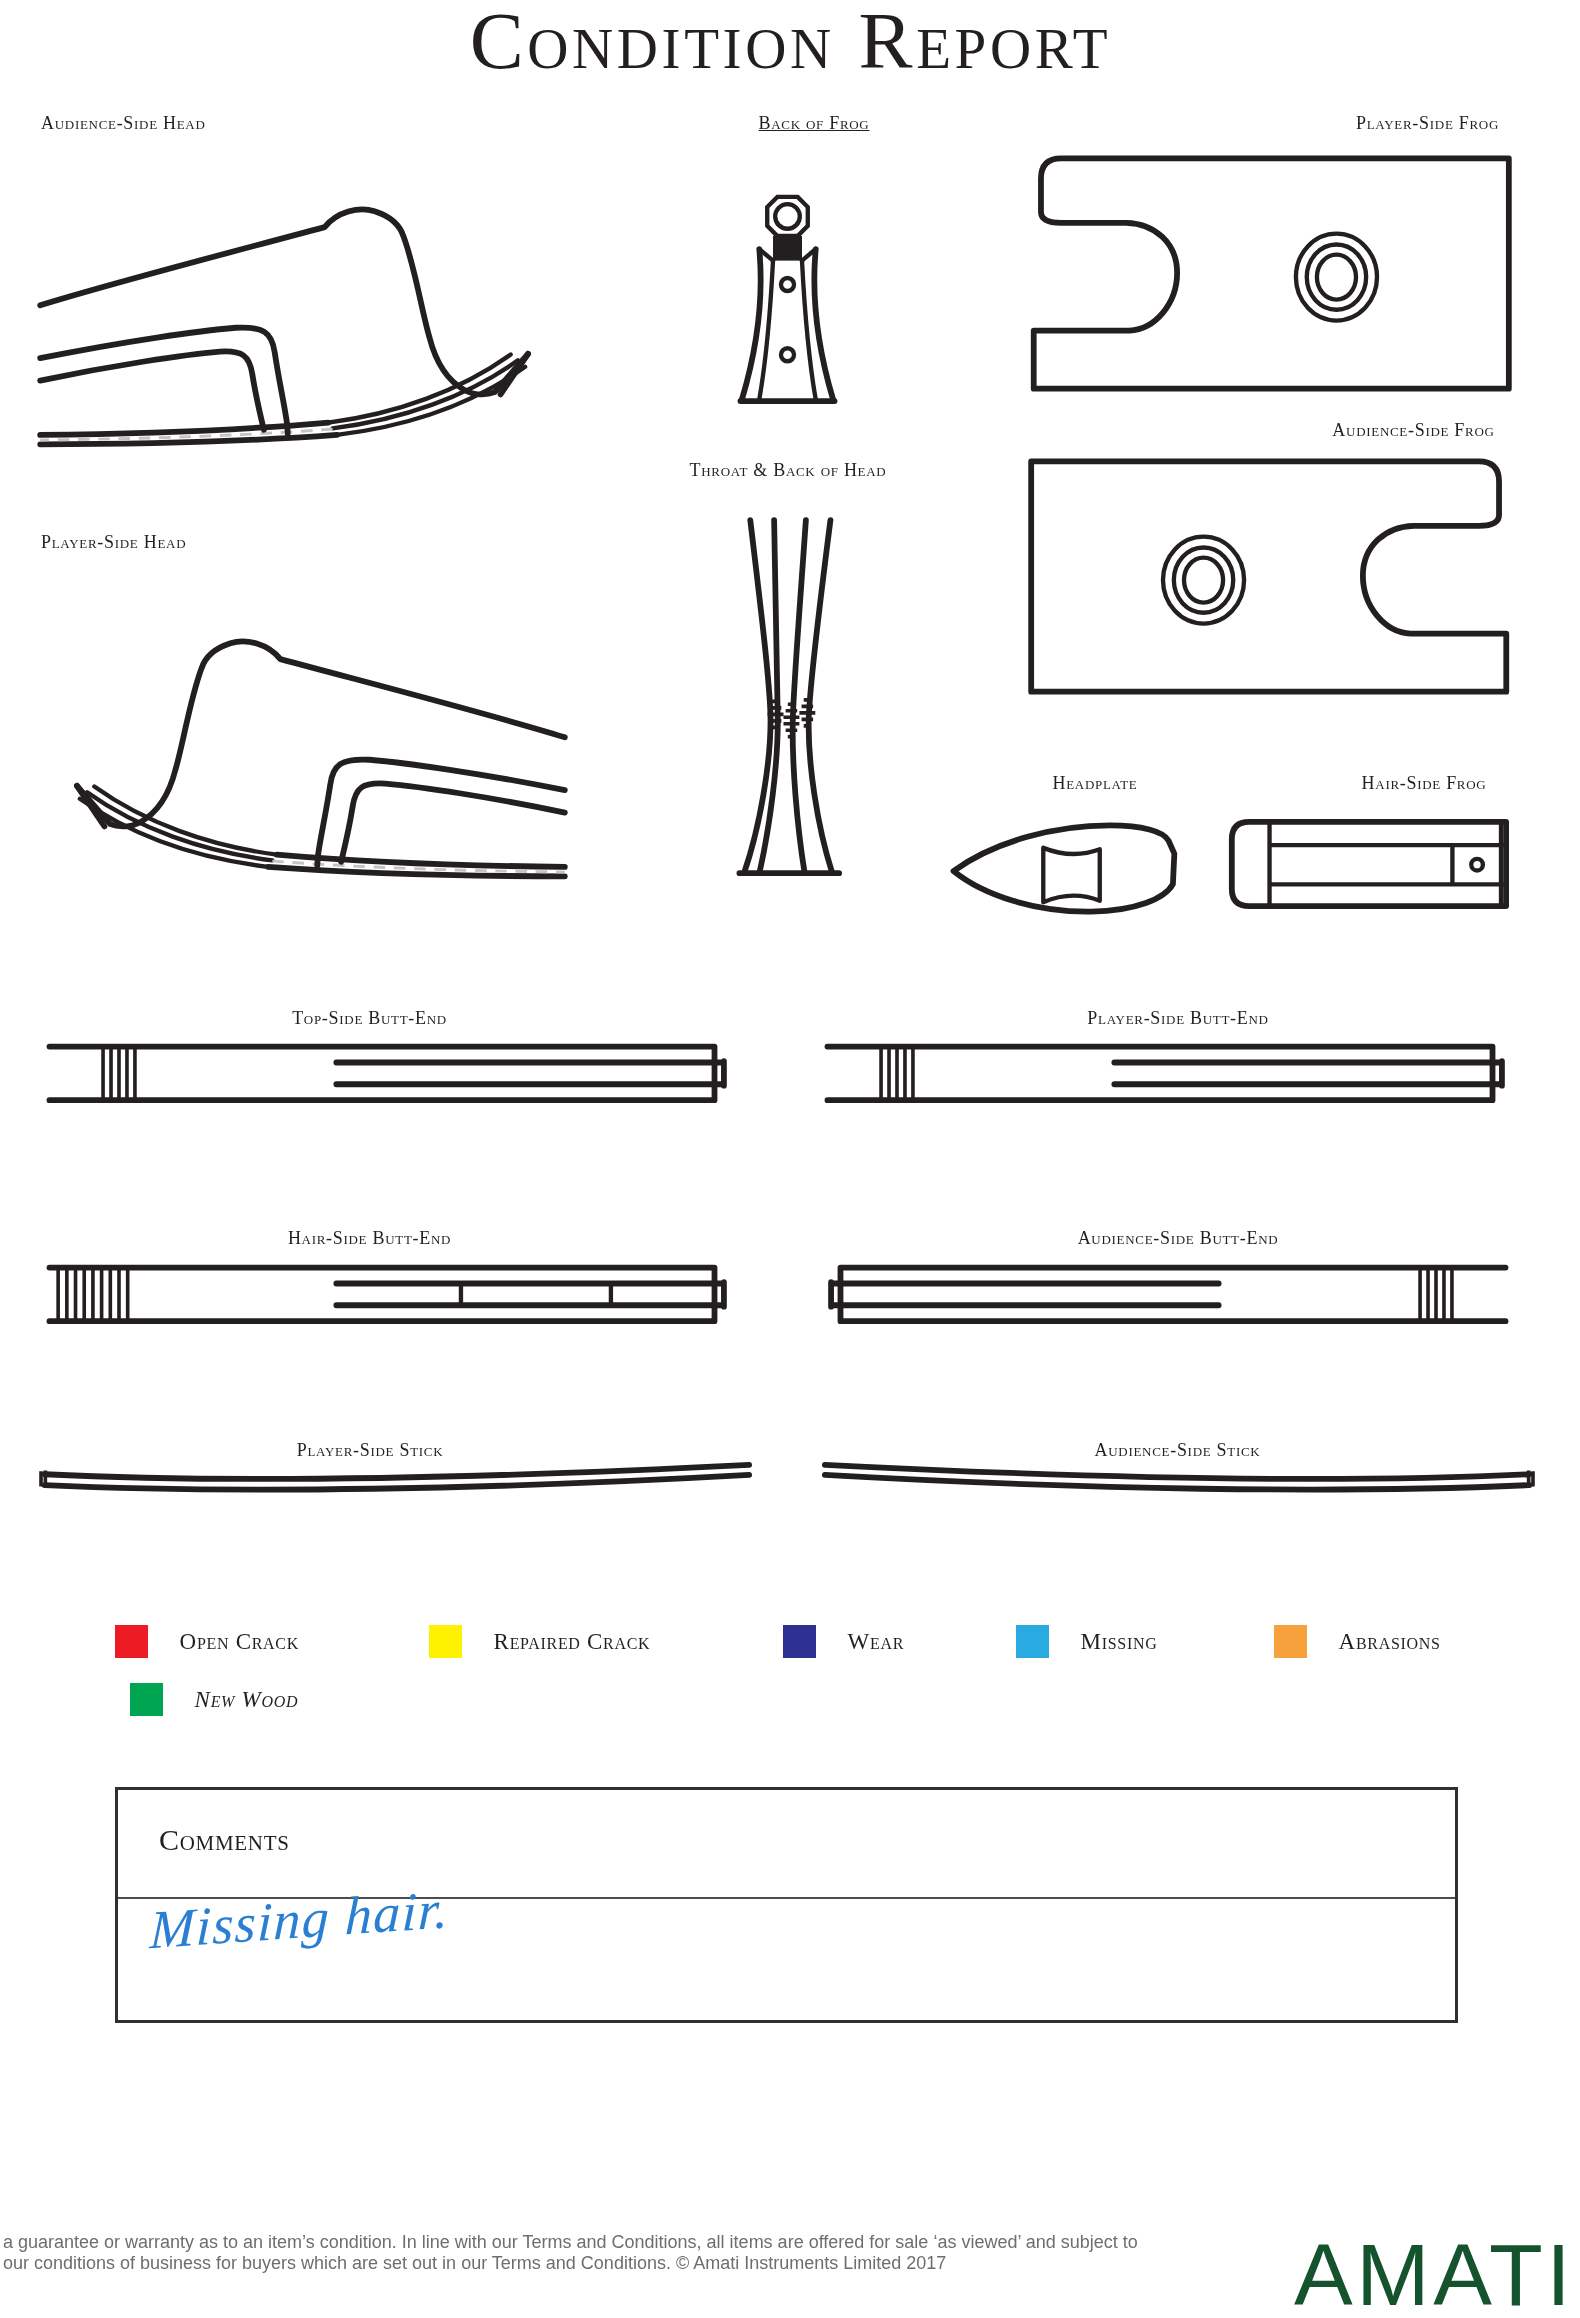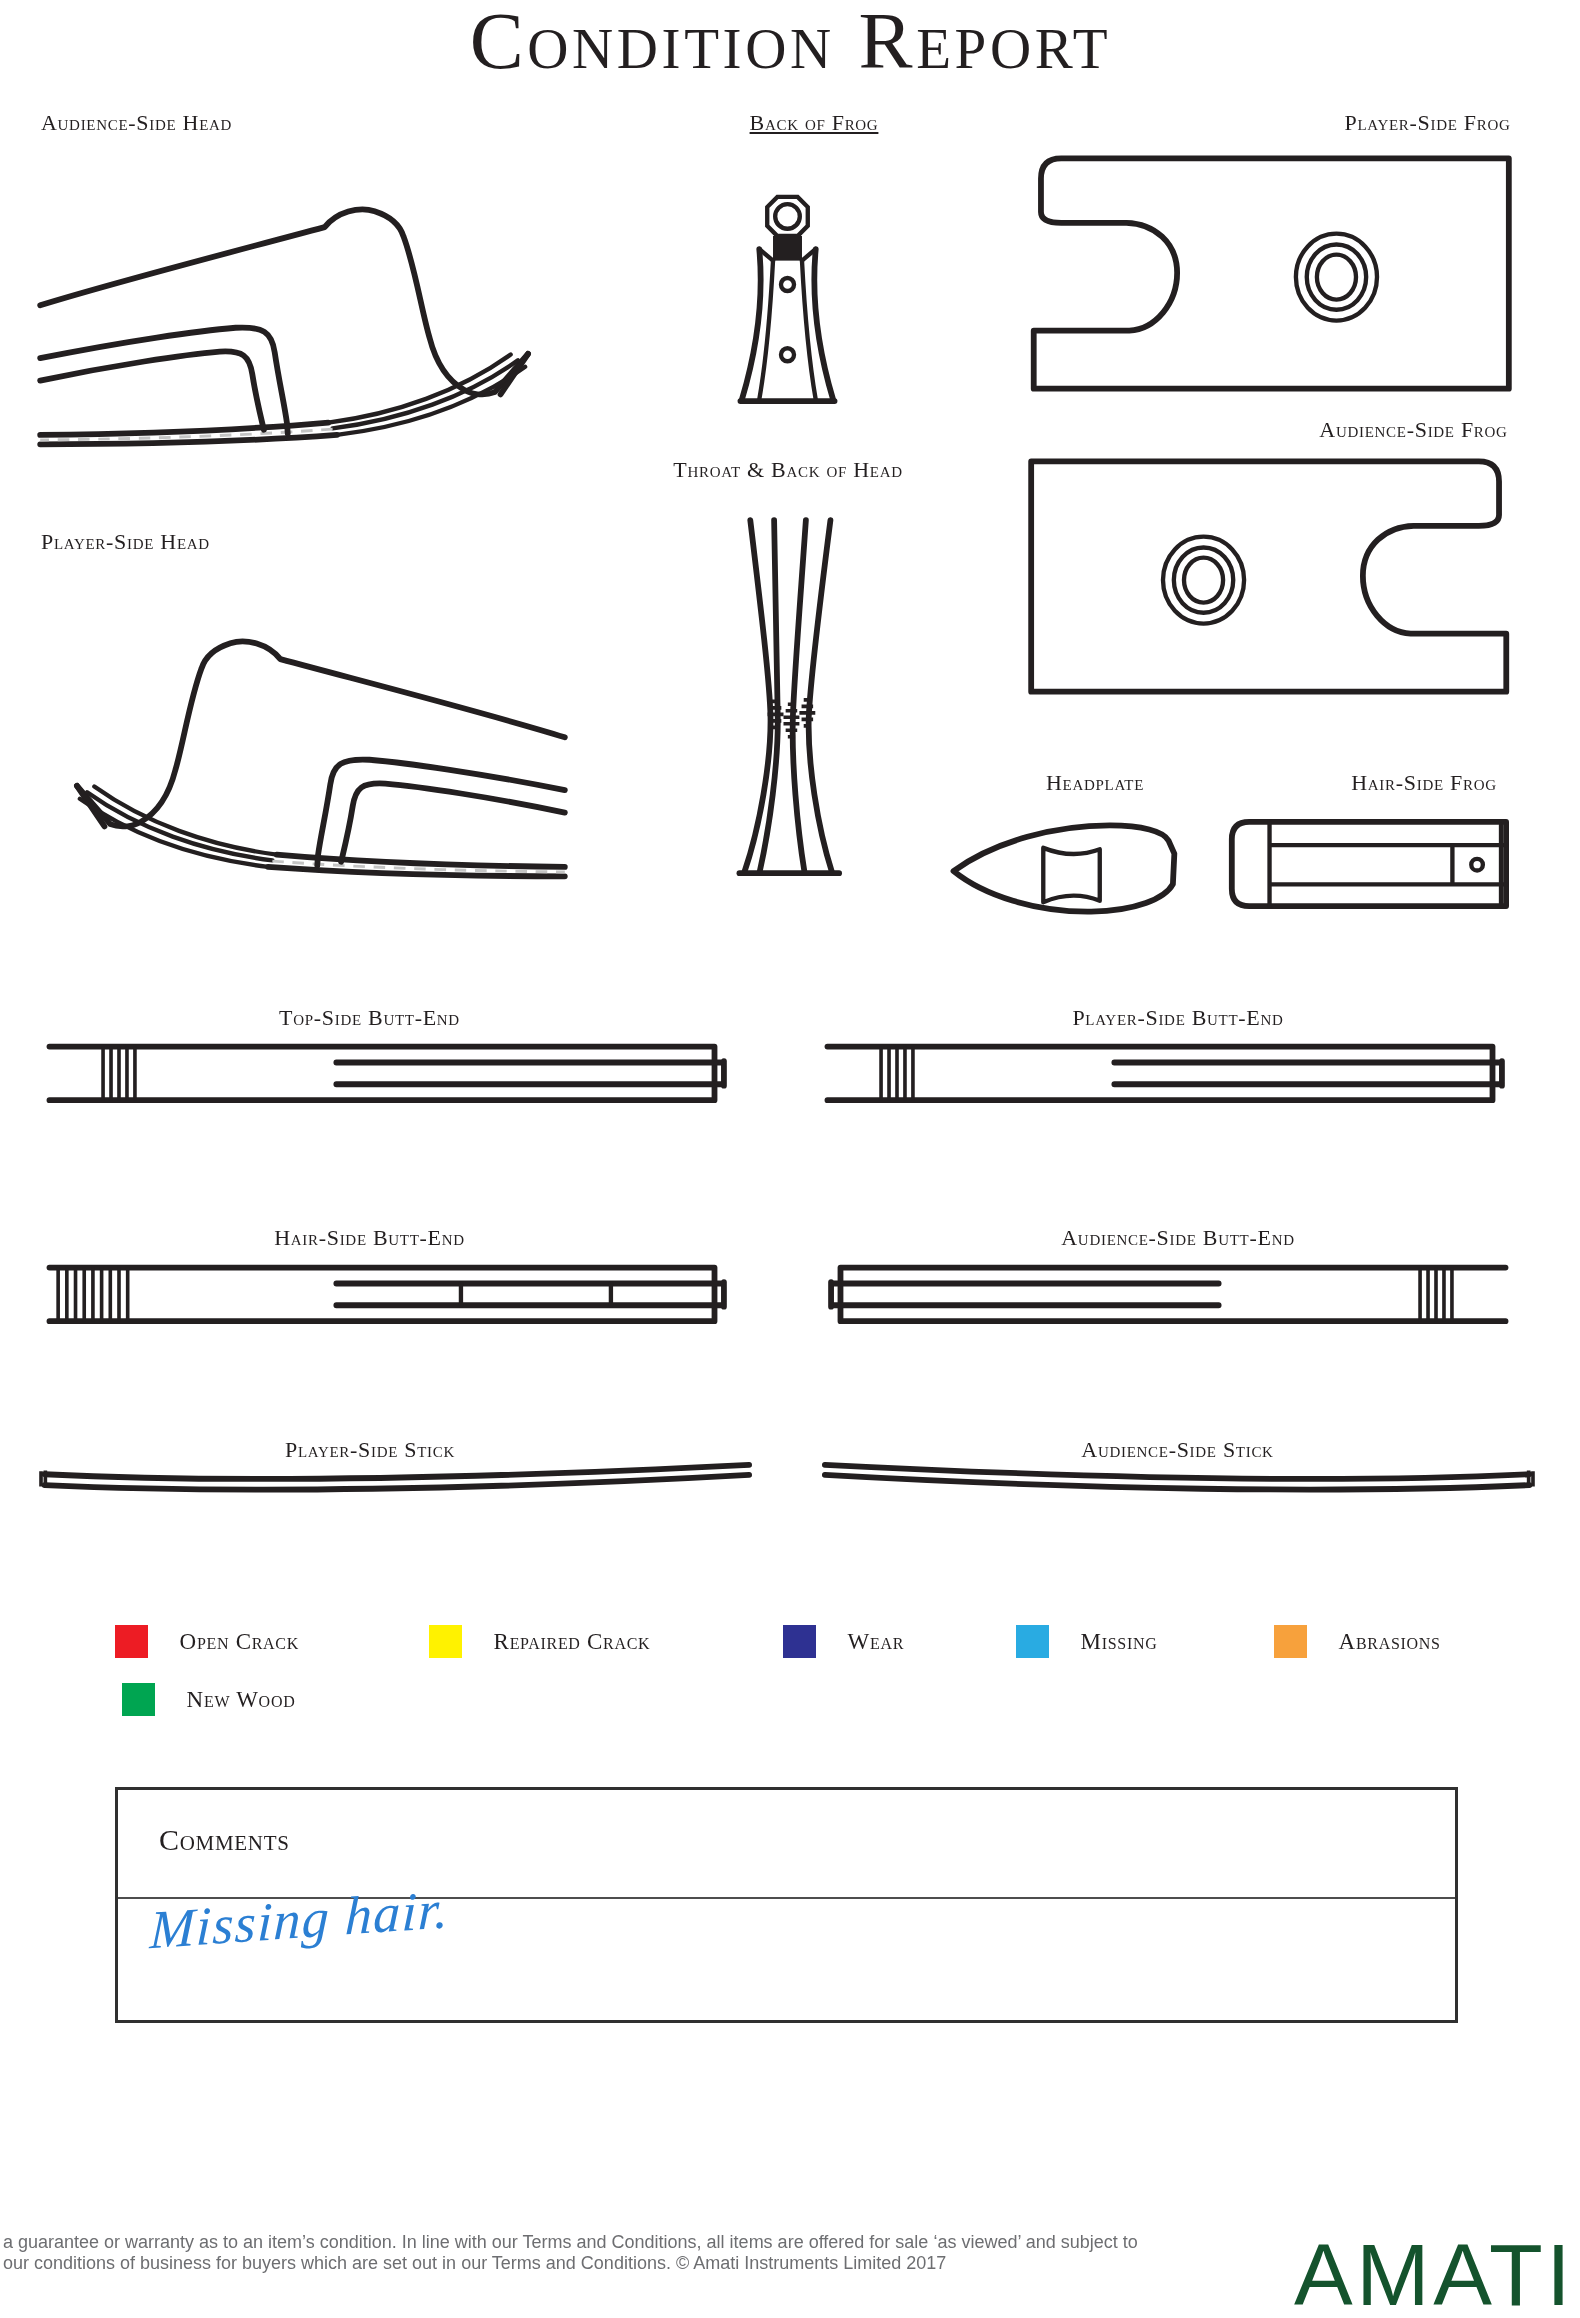--- a/index.html
+++ b/index.html
@@ -7,21 +7,21 @@
        font-family:"Liberation Serif",serif;color:#231f20;}
   .abs{position:absolute;}
   svg{overflow:visible;display:block;}
   .line{stroke:#231f20;fill:none;stroke-width:8;stroke-linecap:round;stroke-linejoin:round;}
   .thin{stroke:#231f20;fill:none;stroke-width:6;stroke-linecap:round;}
   .hatch{stroke:#231f20;fill:none;stroke-width:5;stroke-linecap:butt;}
   .dash{stroke:#c4c4c4;fill:none;stroke-width:4;stroke-dasharray:16 12;}
   .fillb{fill:#231f20;stroke:none;}
   .title{left:0;top:1.4px;width:100%;text-align:center;font-variant:small-caps;
          font-size:81px;letter-spacing:3.6px;line-height:1.0;}
-  .lbl{font-variant:small-caps;font-size:22px;letter-spacing:0.7px;white-space:nowrap;line-height:26px;}
+  .lbl{font-variant:small-caps;font-size:18px;letter-spacing:0.7px;white-space:nowrap;line-height:26px;}
   .ctr{text-align:center;}
   .legend-item{display:flex;align-items:center;gap:11.6px;height:33px;}
   .swatch{width:33px;height:33px;flex:0 0 33px;}
   .legend-label{font-variant:small-caps;font-size:23px;letter-spacing:0.7px;white-space:nowrap;margin-left:20px;}
   .comments-box{left:115px;top:1787px;width:1337px;height:230px;border:3.6px solid #303030;}
   .comments-head{position:absolute;left:0;top:0;right:0;height:107px;border-bottom:2.9px solid #4d4d4d;}
   .comments-title{position:absolute;left:41px;top:33px;font-variant:small-caps;
                   font-size:30px;letter-spacing:0.7px;}
   .handwriting{position:absolute;left:33px;top:109px;font-style:italic;
                font-size:54px;transform:rotate(-4deg) skewX(-6deg);transform-origin:left top;
@@ -189,21 +189,21 @@
   <span class="legend-label">Wear</span>
 </div>
 <div class="abs legend-item" style="left:1016px;top:1625px;">
   <div class="swatch" style="background-color: rgb(41, 171, 226);"></div>
   <span class="legend-label">Missing</span>
 </div>
 <div class="abs legend-item" style="left:1274px;top:1625px;">
   <div class="swatch" style="background-color: rgb(247, 161, 60);"></div>
   <span class="legend-label">Abrasions</span>
 </div>
-<div class="abs legend-item" style="left:122px;top:1683px;">
+<div class="abs legend-item" style="left:130px;top:1683px;font-style:italic;">
   <div class="swatch" style="background-color: rgb(0, 165, 81);"></div>
   <span class="legend-label">New Wood</span>
 </div>
 
 <div class="abs comments-box">
   <div class="comments-head">
     <div class="comments-title">Comments</div>
   </div>
   <div class="handwriting" style="color: rgb(43, 127, 211);">Missing hair.</div>
 </div>

